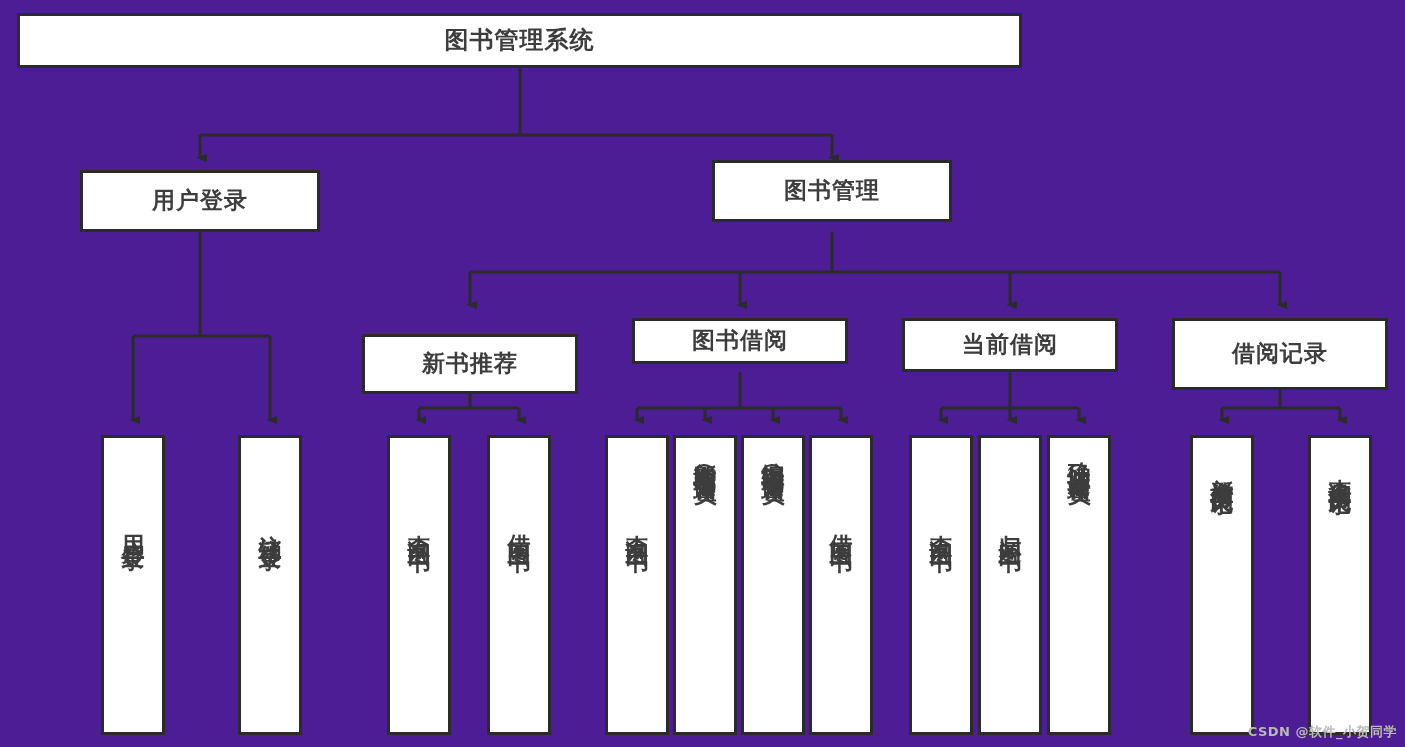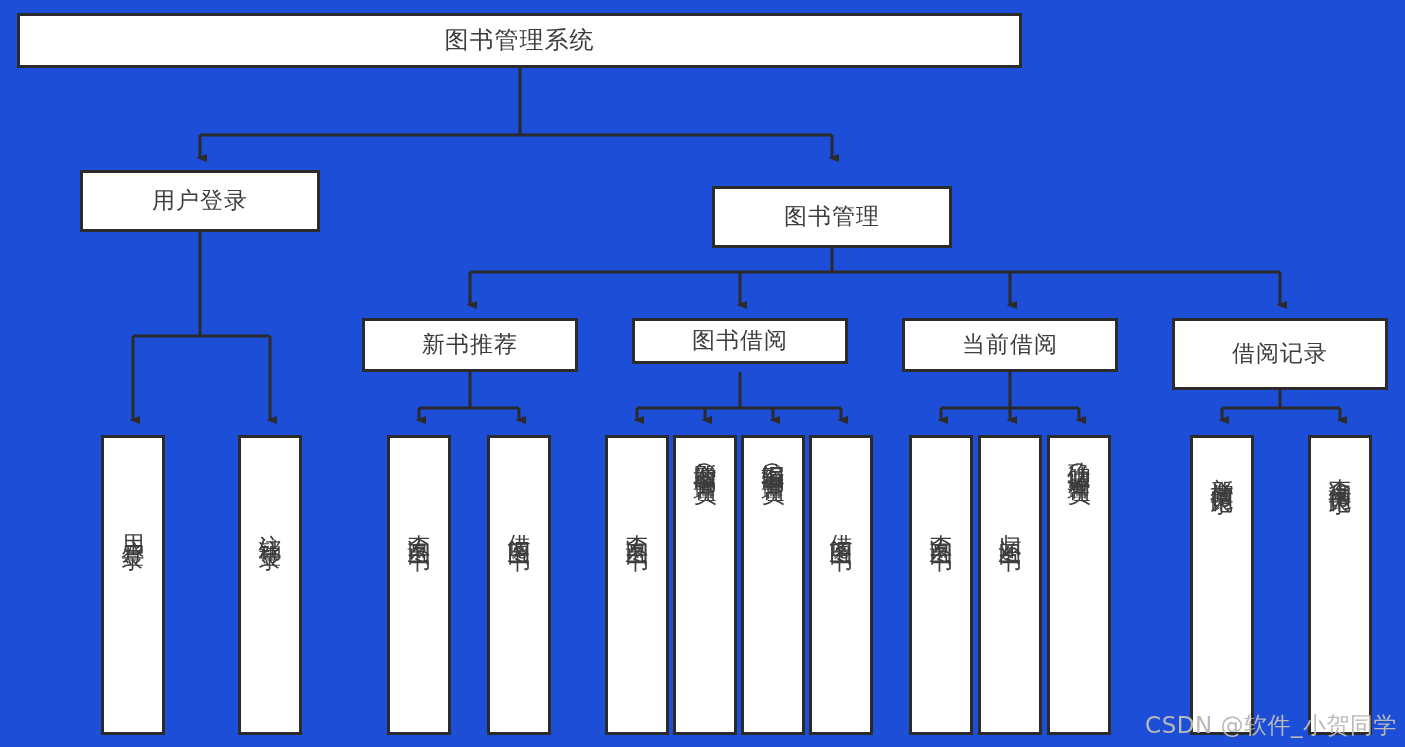--- a/index.html
+++ b/index.html
@@ -7,22 +7,23 @@
     padding: 0;
     background: #ffffff;
   }
   body {
     font-family: "DejaVu Sans", "Liberation Sans", sans-serif;
   }
   #canvas {
     position: relative;
     width: 1405px;
     height: 747px;
-    background: #1d4ed8;
+    background: #4c1d95;
     overflow: hidden;
+    font-weight: bold;
   }
   svg#connectors {
     position: absolute;
     left: 0;
     top: 0;
     width: 1405px;
     height: 747px;
     pointer-events: none;
   }
   .node {
@@ -57,21 +58,21 @@
     white-space: nowrap;
     transform: none;
   }
   .node.leaf.tall .label {
     letter-spacing: 3px;
   }
   .watermark {
     position: absolute;
     right: 8px;
     bottom: 6px;
-    font-size: 23px;
+    font-size: 13px;
     color: #b9b9b9;
     white-space: nowrap;
     letter-spacing: 0.5px;
   }
 </style>
 </head>
 <body>
 
 <div id="canvas">
 
@@ -125,25 +126,25 @@
     </g>
   </svg>
 
   <div class="node root" style="left:17px; top:13px; width:1005px; height:55px;">
     <span class="label">图书管理系统</span>
   </div>
 
   <div class="node" style="left:80px; top:170px; width:240px; height:62px;">
     <span class="label">用户登录</span>
   </div>
-  <div class="node" style="left:712px; top:186px; width:240px; height:62px;">
+  <div class="node" style="left:712px; top:160px; width:240px; height:62px;">
     <span class="label">图书管理</span>
   </div>
 
-  <div class="node" style="left:362px; top:318px; width:216px; height:54px;">
+  <div class="node" style="left:362px; top:334px; width:216px; height:60px;">
     <span class="label">新书推荐</span>
   </div>
   <div class="node" style="left:632px; top:318px; width:216px; height:46px;">
     <span class="label">图书借阅</span>
   </div>
   <div class="node" style="left:902px; top:318px; width:216px; height:54px;">
     <span class="label">当前借阅</span>
   </div>
   <div class="node" style="left:1172px; top:318px; width:216px; height:72px;">
     <span class="label">借阅记录</span>

